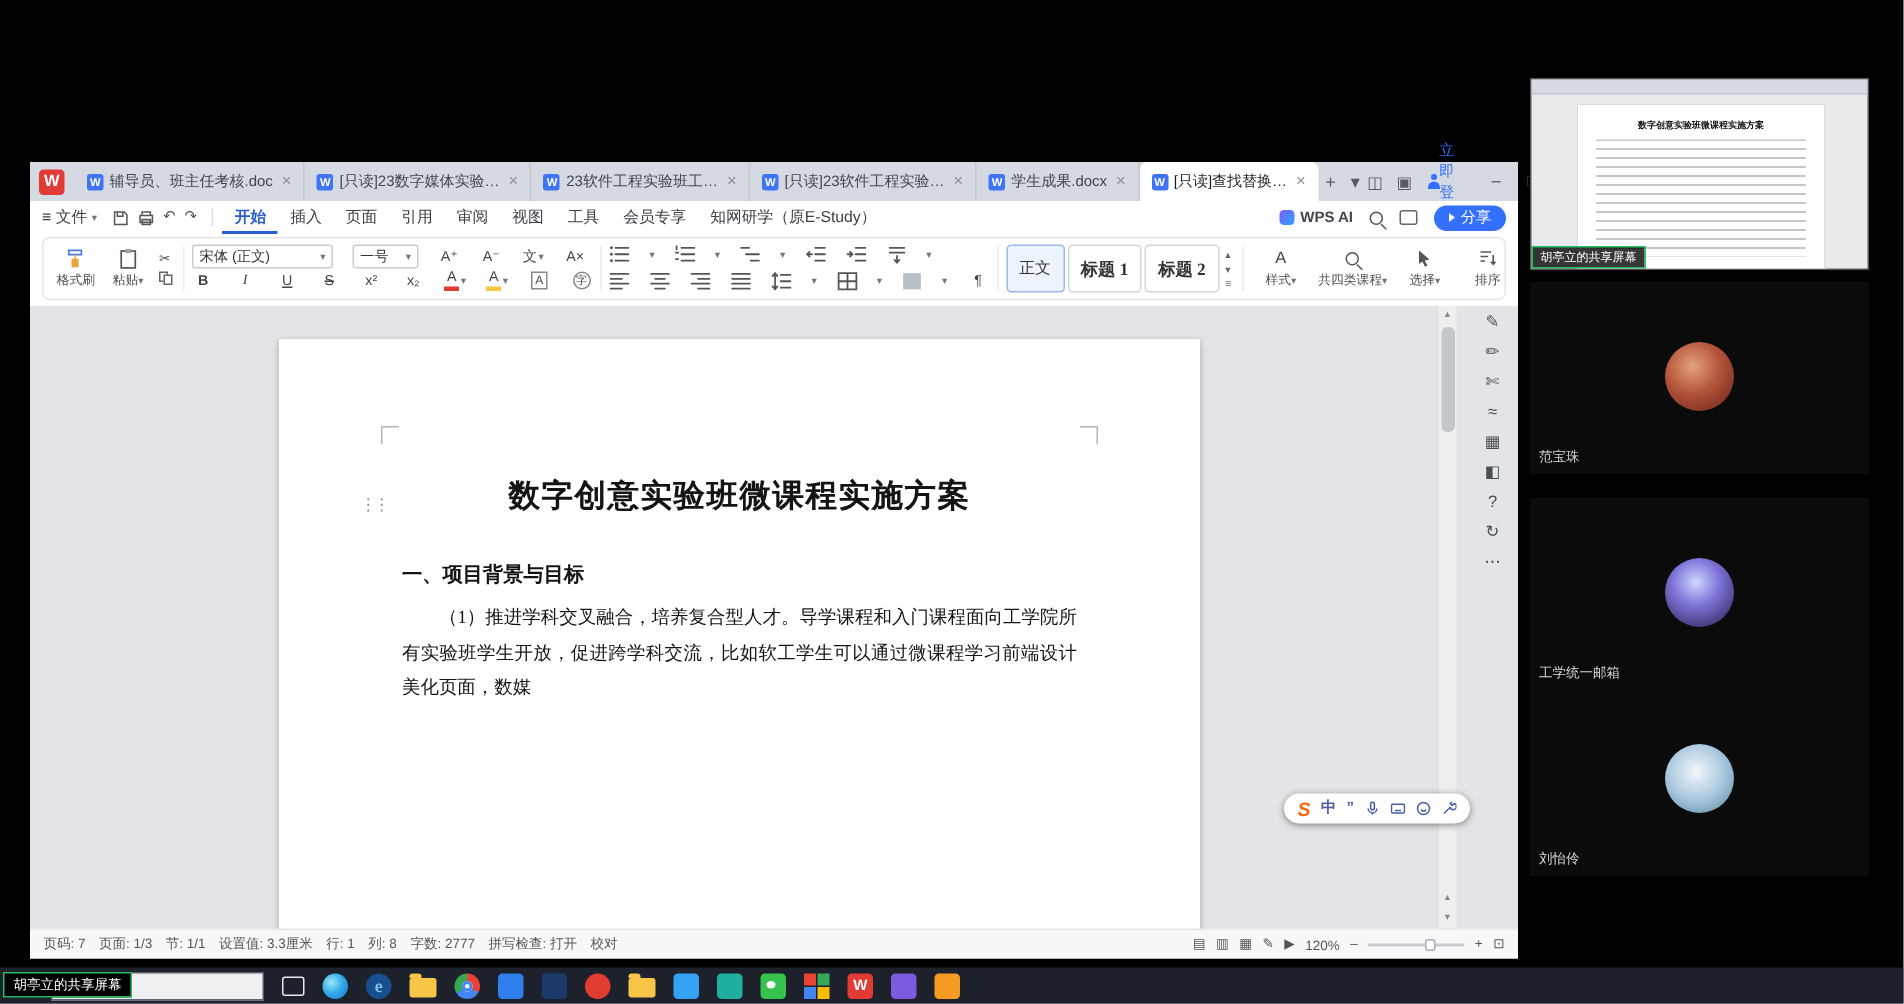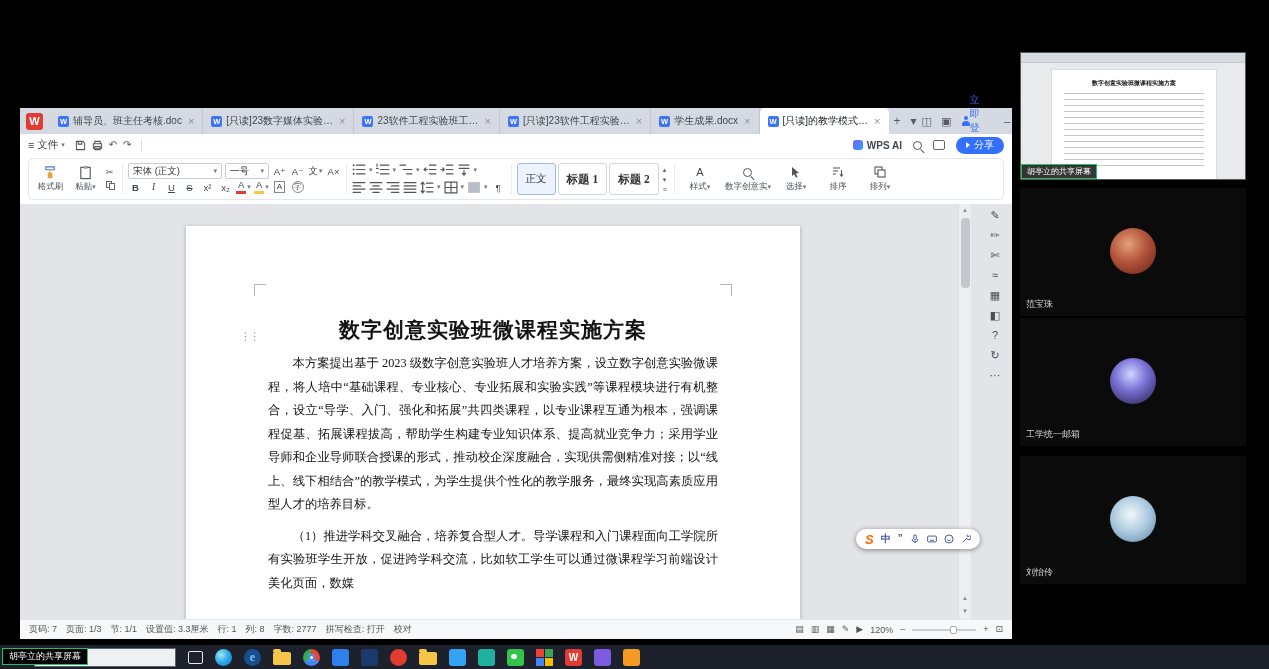--- a/index.html
+++ b/index.html
@@ -50,21 +50,21 @@
   .rib-panel{height:42px;border:1px solid #e4e6ea;border-radius:5px;background:#fff;display:flex;align-items:stretch;padding:2px 5px;gap:3px;overflow:hidden}
   .vsep{width:1px;background:#ececec;margin:3px 2px;flex:none}
   .gA{display:flex;gap:2px;flex:none}
   .bigbtn{width:33px;display:flex;flex-direction:column;align-items:center;justify-content:center;gap:1px;font-size:8.5px;color:#4a4f57}
   .minis{display:flex;flex-direction:column;justify-content:center;gap:4px;padding:0 2px}
   .mini{font-size:9px;color:#555;line-height:1}
   .copy-ic{position:relative;width:9px;height:9px;display:inline-block}
   .copy-ic i{position:absolute;width:6px;height:7px;border:1px solid #666;background:#fff}
   .copy-ic i:first-child{left:0;top:0}.copy-ic i:last-child{left:3px;top:2px}
   .gcol{display:flex;flex-direction:column;justify-content:space-between;padding:2px 0;flex:none}
-  .row{display:flex;align-items:center;gap:3px}
+  .row{display:flex;align-items:center;gap:13px}
   .combo{border:1px solid #c9cdd3;border-radius:2px;height:16px;display:flex;align-items:center;justify-content:space-between;padding:0 4px;font-size:9.5px;color:#333;background:#fff;gap:4px}
   .tbtn{min-width:15px;height:16px;display:flex;align-items:center;justify-content:center;font-size:9.5px;color:#40454d;gap:1px}
   .tbtn.b{font-weight:bold}
   .tbtn.i{font-style:italic;font-family:"Liberation Serif",serif}
   .tbtn.u{text-decoration:underline}
   .tbtn.s{text-decoration:line-through}
   .stack{display:flex;flex-direction:column;align-items:center;line-height:1;gap:1px}
   .bar{width:10px;height:3px;display:block}
   .bar.red{background:#e03c32}.bar.yel{background:#f5c842}
   .boxA{border:1px solid #888;font-size:8px;padding:0 2px;line-height:10px}
@@ -199,21 +199,21 @@
       <span class="lbl">[只读]23软件工程实验…</span>
       <span class="x">×</span>
     </div>
     <div class="tab">
       <span class="doc-ic">W</span>
       <span class="lbl">学生成果.docx</span>
       <span class="x">×</span>
     </div>
     <div class="tab active">
       <span class="doc-ic">W</span>
-      <span class="lbl">[只读]的教学模式…</span>
+      <span class="lbl">[只读]查找替换…</span>
       <span class="x">×</span>
     </div>
 
     <span class="tab-add">+</span>
     <span class="tab-dd">▾</span>
 
     <div class="tb-right">
       <span class="win-ic">◫</span>
       <span class="win-ic">▣</span>
       <div class="login">
@@ -242,20 +242,31 @@
           <path d="M1.5 1.5h7l2 2v7h-9z" fill="none" stroke="#555" stroke-width="1.1"></path>
           <path d="M3.5 1.5v3h4v-3" fill="none" stroke="#555" stroke-width="1.1"></path>
         </svg>
       <svg class="qi" width="11" height="11" viewBox="0 0 12 12">
           <path d="M3 4V1.5h6V4M1.5 4h9v5h-9zM3 7h6v3.5H3z" fill="none" stroke="#555" stroke-width="1.1"></path>
         </svg>
       <span class="qi">↶</span>
       <span class="qi">↷</span>
     </div>
     <div class="mbsep"></div>
+    <div class="menu-items">
+      <span class="mi active">开始</span>
+      <span class="mi">插入</span>
+      <span class="mi">页面</span>
+      <span class="mi">引用</span>
+      <span class="mi">审阅</span>
+      <span class="mi">视图</span>
+      <span class="mi">工具</span>
+      <span class="mi">会员专享</span>
+      <span class="mi">知网研学（原E-Study）</span>
+    </div>
     <div class="mb-right">
       <div class="wpsai">
         <span class="ai-dot"></span>
         <span>WPS AI</span>
       </div>
       <span class="mag"></span>
       <span class="coop"></span>
       <div class="share-btn">
         <span class="share-arrow"></span>
         <span>分享</span>
@@ -423,21 +434,21 @@
           <span class="lblrow">
               <span>样式</span>
               <span class="dd">▾</span>
             </span>
         </div>
         <div class="ebtn" style="min-width:52px">
           <span class="e-ic">
               <span class="mag"></span>
             </span>
           <span class="lblrow">
-              <span>数字创意实</span>
+              <span>共四类课程</span>
               <span class="dd">▾</span>
             </span>
         </div>
         <div class="ebtn">
           <span class="e-ic">
               <svg width="11" height="12" viewBox="0 0 11 12">
                 <path d="M2 1l7 6-3.2.6 1.8 3.4-1.6.8-1.8-3.5L2 10z" fill="#555"></path>
               </svg>
             </span>
           <span class="lblrow">
@@ -471,21 +482,21 @@
 
     </div>
   </div>
 
   <div class="doc-area">
     <div class="page">
       <div class="cm cm-l"></div>
       <div class="cm cm-r"></div>
       <div class="hand">⋮⋮</div>
       <div class="doc-title">数字创意实验班微课程实施方案</div>
-      <div class="para">本方案提出基于 2023 级数字创意实验班人才培养方案，设立数字创意实验微课程，将人培中“基础课程、专业核心、专业拓展和实验实践”等课程模块进行有机整合，设立“导学、入门、强化和拓展”共四类课程，以专业课程互通为根本，强调课程促基、拓展课程拔高，帮助学生构建专业知识体系、提高就业竞争力；采用学业导师和企业导师联合授课的形式，推动校企深度融合，实现供需侧精准对接；以“线上、线下相结合”的教学模式，为学生提供个性化的教学服务，最终实现高素质应用型人才的培养目标。</div>
+      <div class="h1">一、项目背景与目标</div>
       <div class="para">（1）推进学科交叉融合，培养复合型人才。导学课程和入门课程面向工学院所有实验班学生开放，促进跨学科交流，比如软工学生可以通过微课程学习前端设计美化页面，数媒</div>
     </div>
 
     <div class="vsb">
       <span class="vsb-up">▴</span>
       <div class="vsb-thumb"></div>
       <div class="vsb-bot">
         <span>▴</span>
         <span>▾</span>
       </div>
@@ -558,21 +569,21 @@
     <div class="thumb-title">数字创意实验班微课程实施方案</div>
     <div class="thumb-lines"></div>
   </div>
   <div class="thumb-label">胡亭立的共享屏幕</div>
 </div>
 
 <div class="tile" style="top:188px">
   <div class="avatar av1"></div>
   <div class="tile-name">范宝珠</div>
 </div>
-<div class="tile" style="top:318px">
+<div class="tile" style="top:332px">
   <div class="avatar av2"></div>
   <div class="tile-name">工学统一邮箱</div>
 </div>
 <div class="tile" style="top:456px">
   <div class="avatar av3"></div>
   <div class="tile-name">刘怡伶</div>
 </div>
 
 <div id="taskbar">
   <div class="start">

